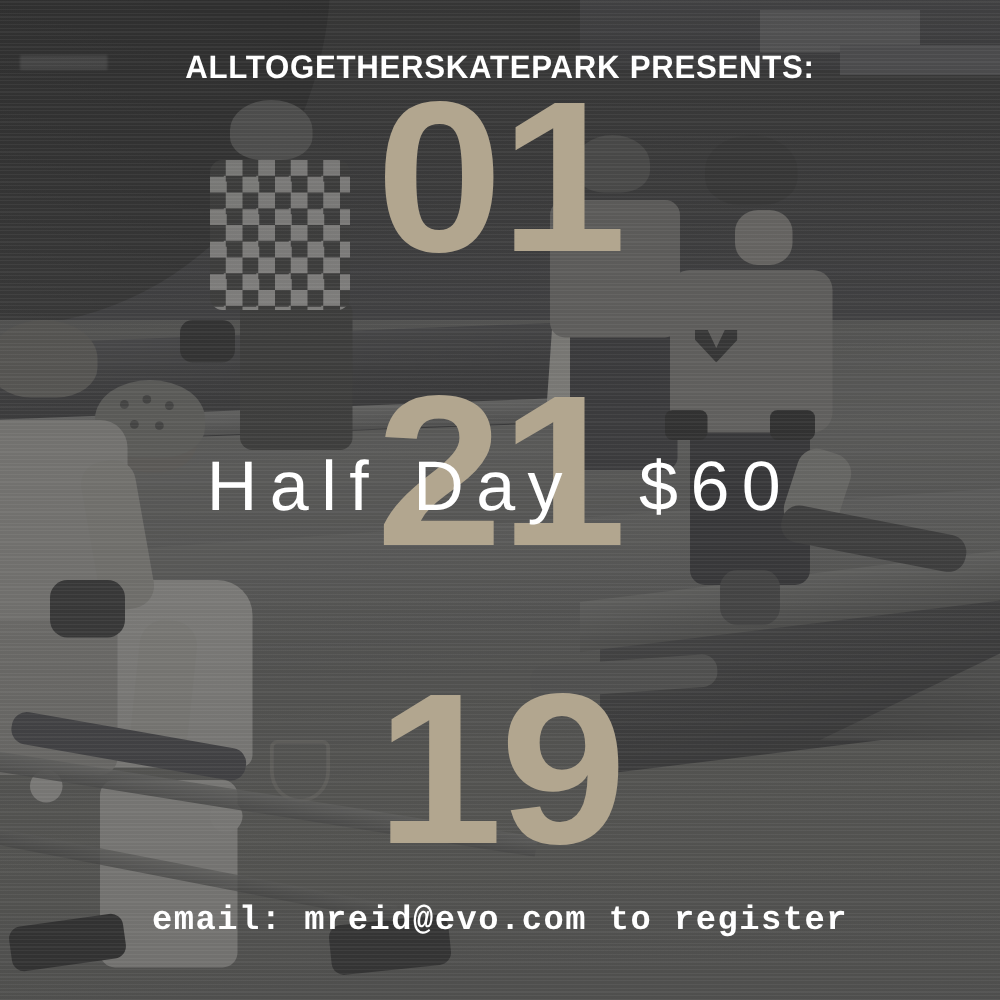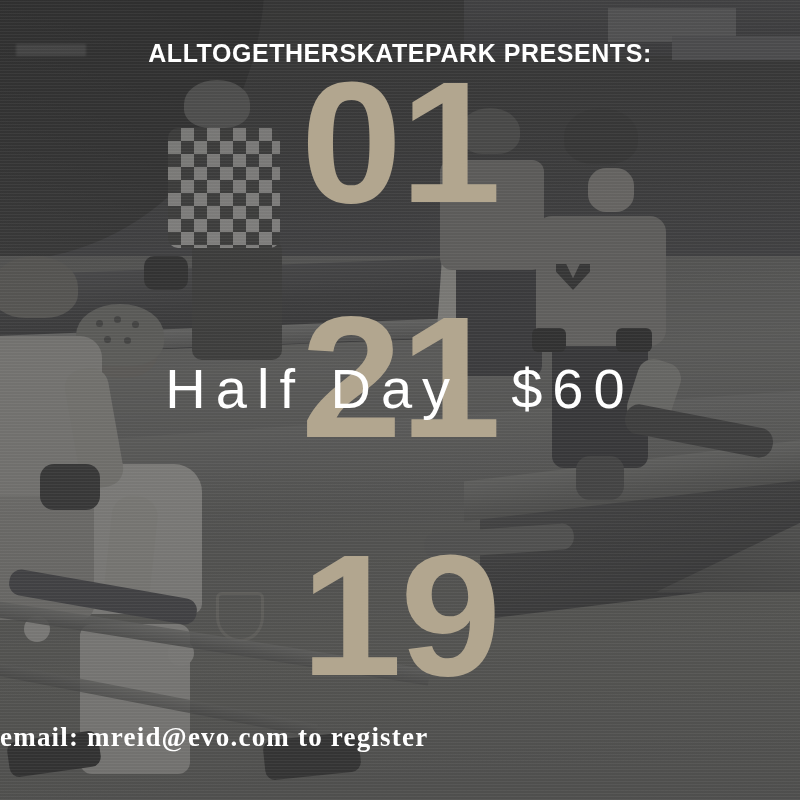--- a/index.html
+++ b/index.html
@@ -184,23 +184,23 @@
   }
   #price-half{top:356px;}
   #price-full{top:398px;}
 
   .times{
     position:absolute;top:486px;left:0;right:0;text-align:center;
     color:#fff;font-weight:bold;font-size:25px;letter-spacing:.2px;
     font-family:"Liberation Sans",sans-serif;
   }
   .email{
-    position:absolute;top:722px;left:0;right:0;text-align:left;
+    position:absolute;top:722px;left:0;right:0;text-align:center;
     color:#fff;font-weight:bold;font-size:27px;letter-spacing:1.2px;
-    font-family:Liberation Serif, serif;
+    font-family:Liberation Mono, monospace;
   }
 </style>
 </head>
 <body>
 
 <div class="poster">
 
   <div class="photo">
     <div class="wall"></div>
     <div class="ramp-left"></div>

